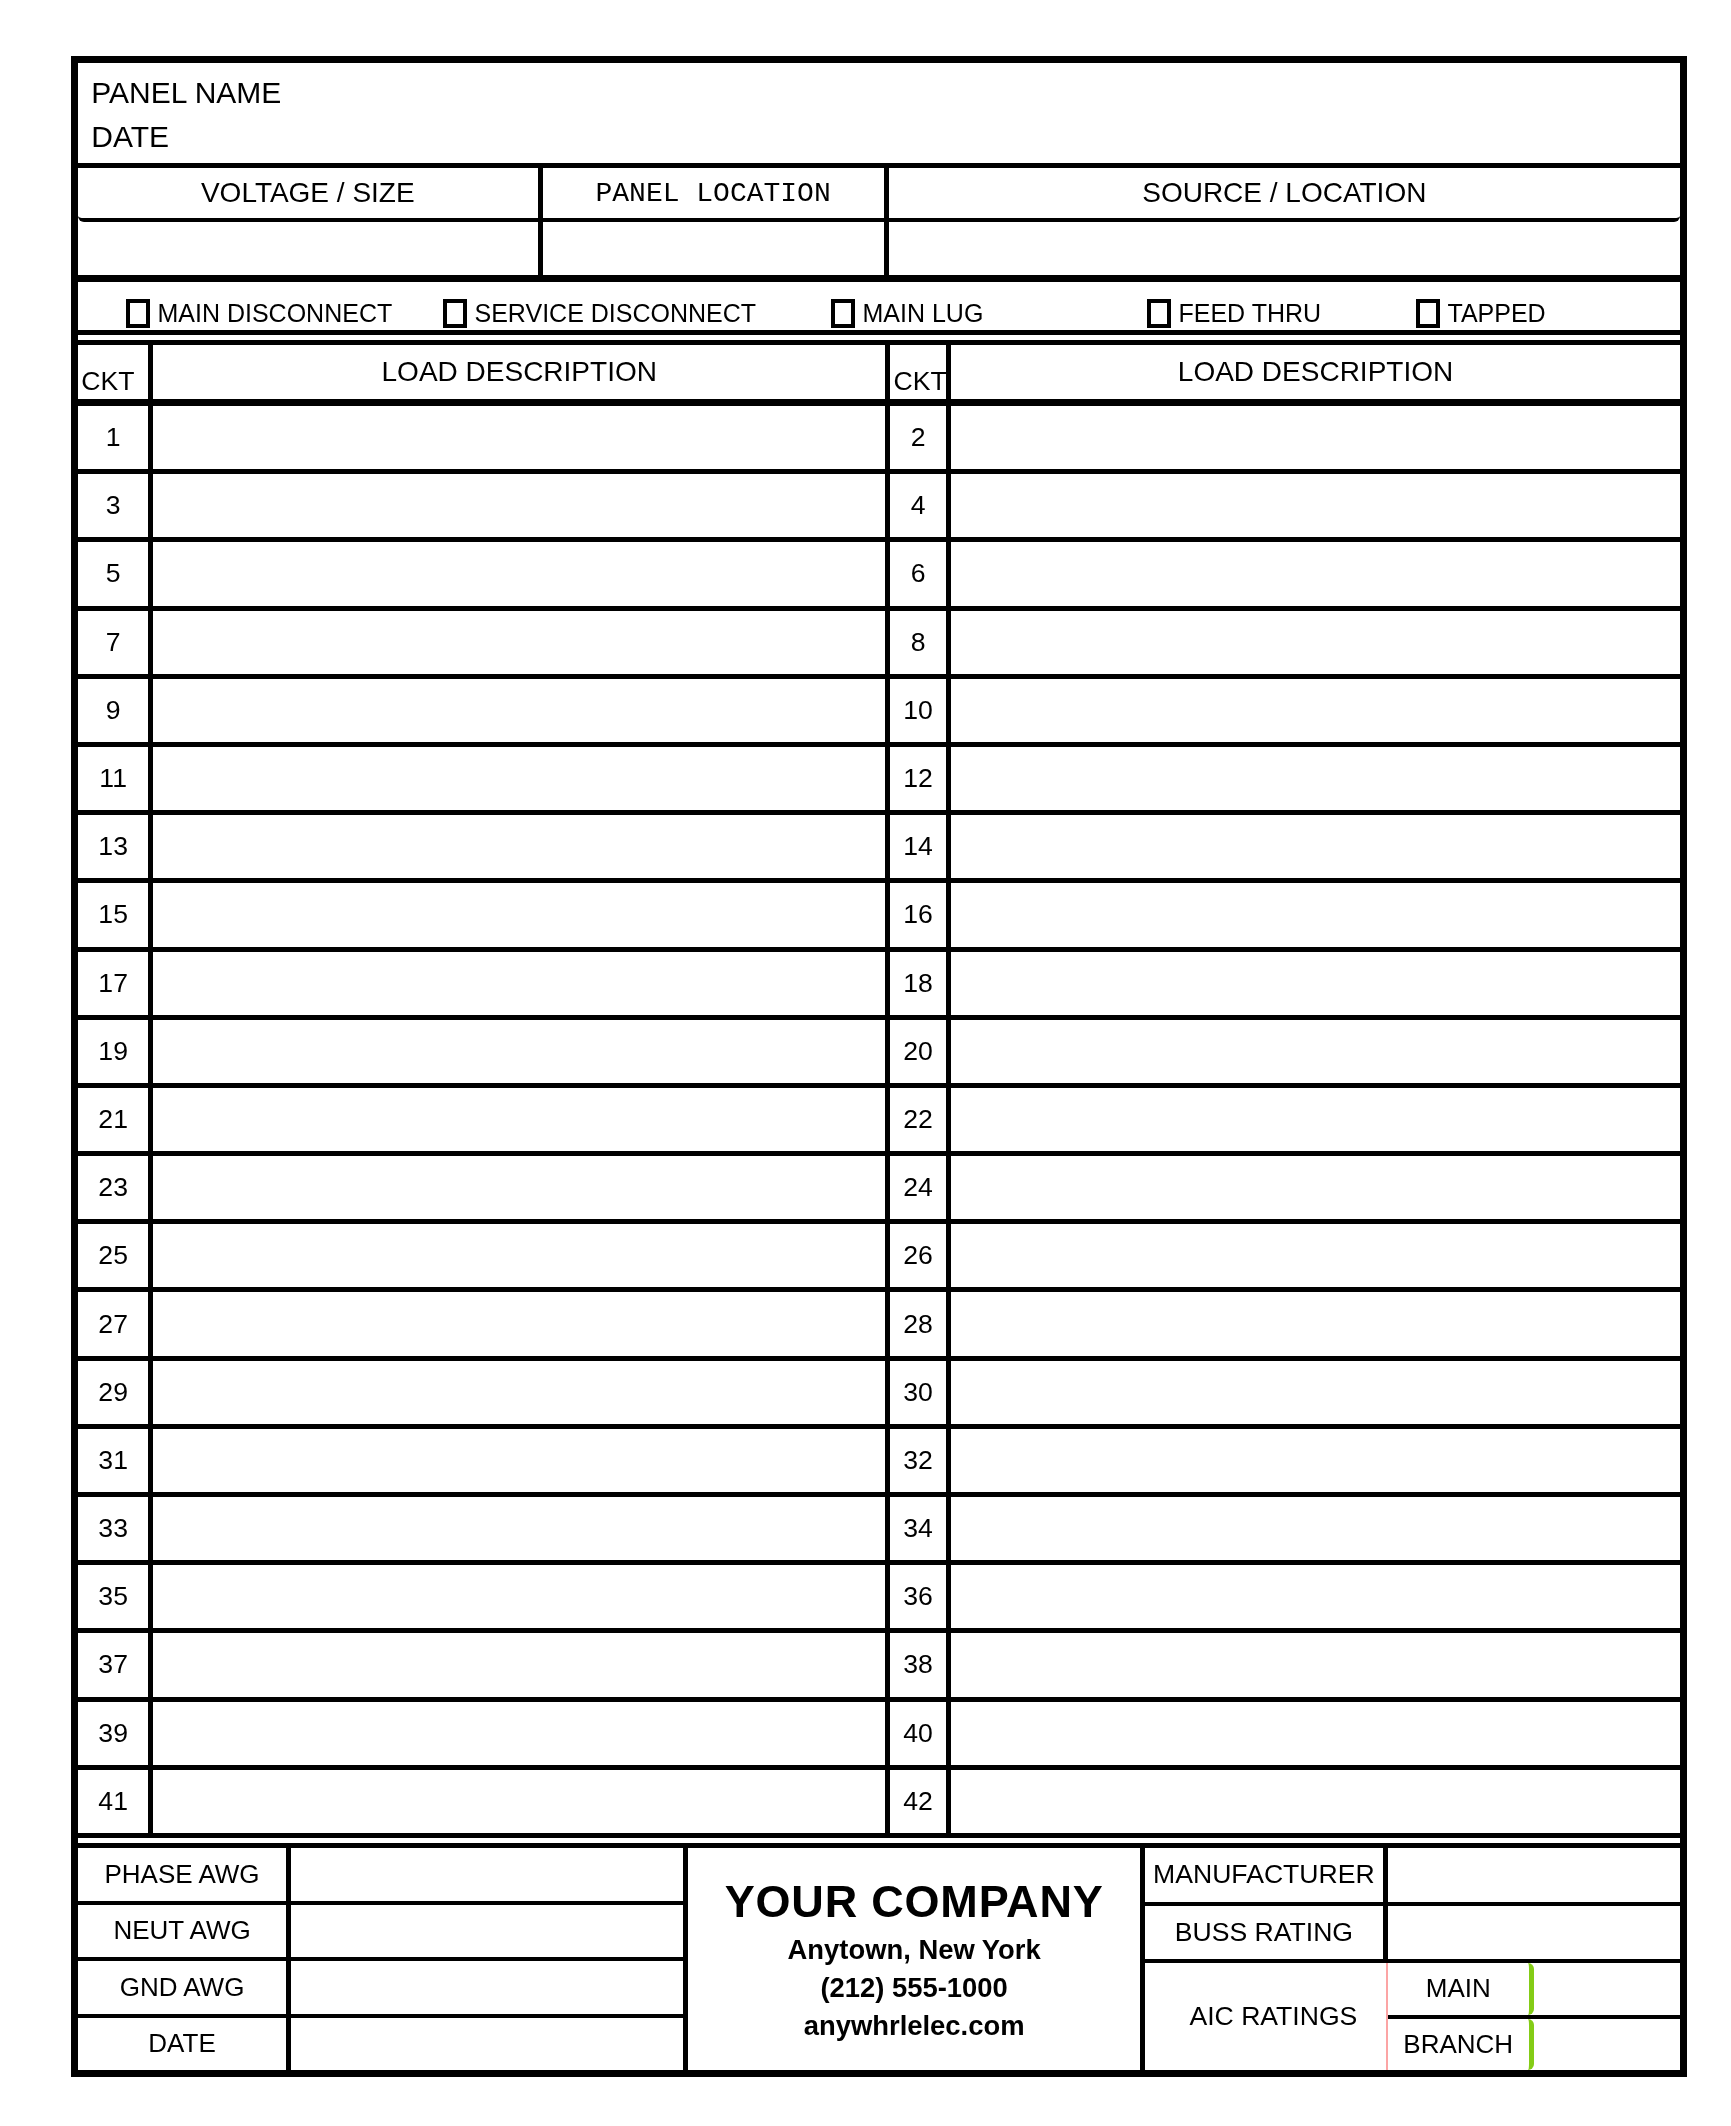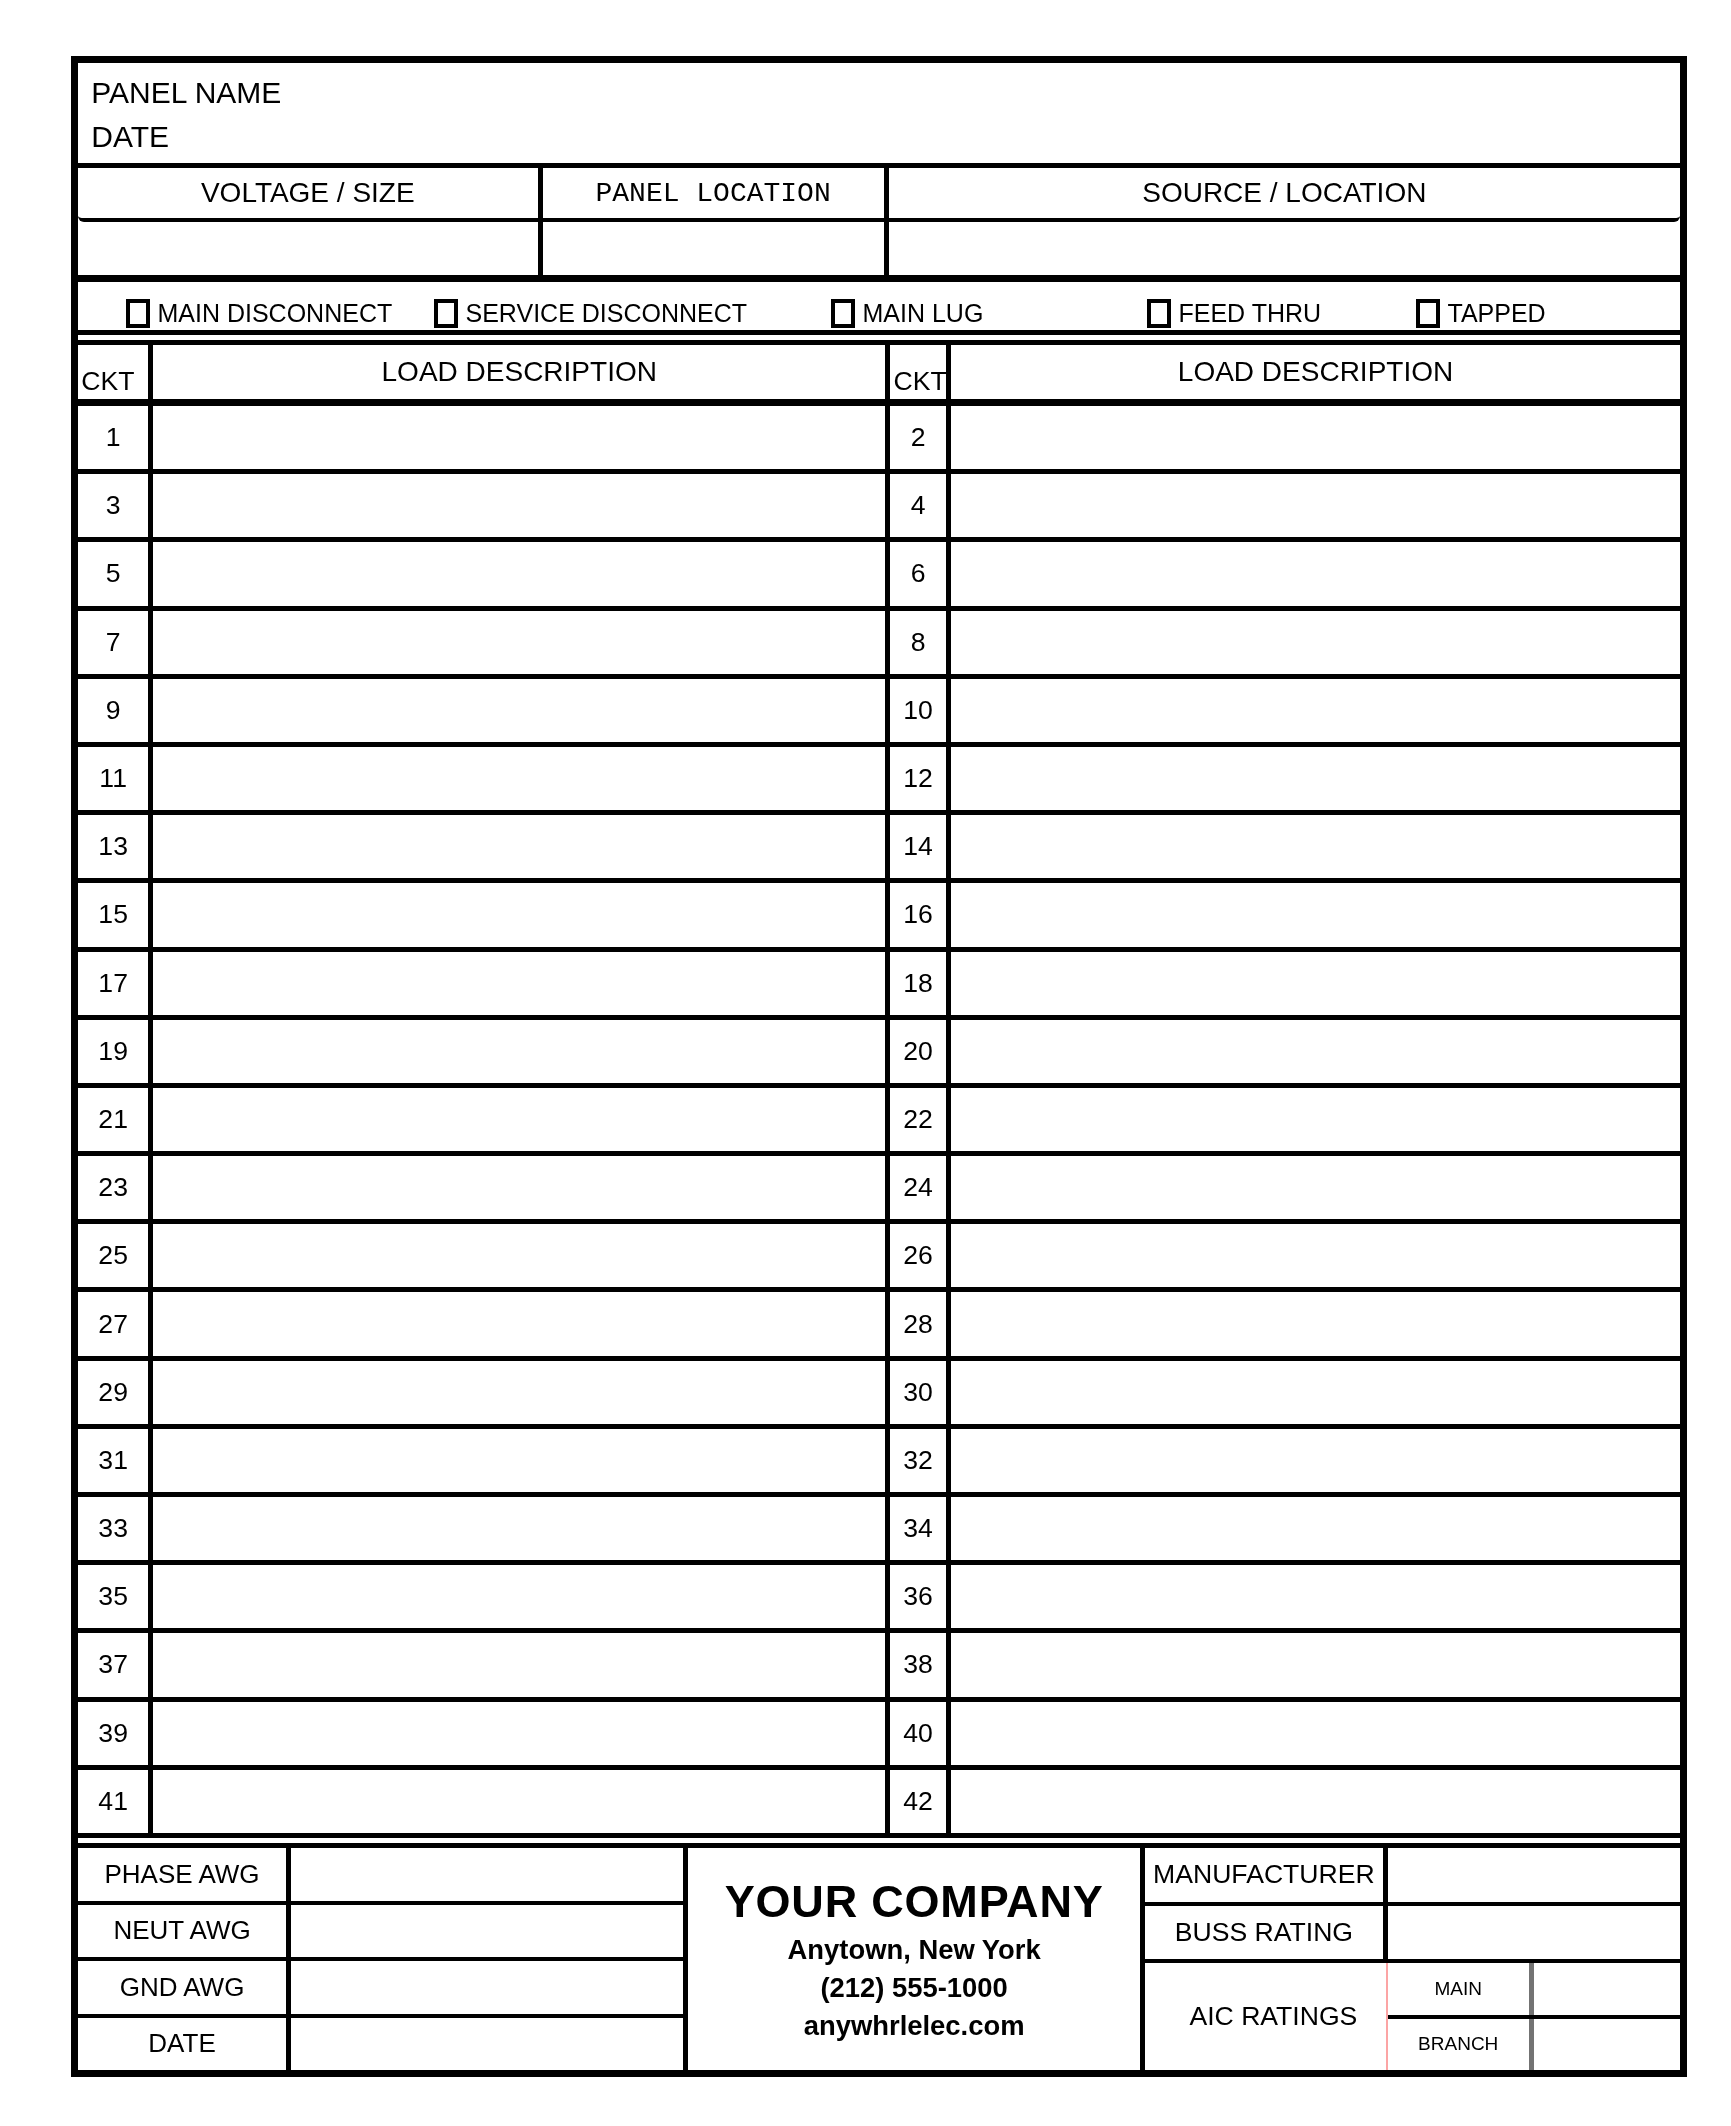--- a/index.html
+++ b/index.html
@@ -21,21 +21,21 @@
   .loc-header { flex:0 0 54px; border-bottom:4.2px solid #000;border-radius:6px; }
   .loc-values { flex:0 0 60px; border-bottom:7.5px solid #000; }
   .loc-cell { display:flex; align-items:center; justify-content:center; font-size:28px; }
   .loc-c1 { width:29.0%; border-right:5px solid #000; }
   .loc-c2 { width:21.6%; border-right:5px solid #000;font-family:Liberation Mono, monospace; }
   .loc-c3 { flex:1; }
   
   .cb-row { flex:0 0 53px; border-bottom:5.8px solid #000; position:relative; }
   .cb-item { position:absolute; top:0; height:62px; display:flex; align-items:center; gap:7.5px; }
   .cb-item:nth-child(1){ left:48px; }
-  .cb-item:nth-child(2){ left:356px; }
+  .cb-item:nth-child(2){ left:365px; }
   .cb-item:nth-child(3){ left:753px; }
   .cb-item:nth-child(4){ left:1069px; }
   .cb-item:nth-child(5){ left:1338px; }
   .cb-box { width:24px; height:29px; border:4.2px solid #000; background:#fff; }
   .cb-label { font-size:25px; white-space:nowrap; }
   .gap { flex:0 0 5px; background:#fff; }
   
   .ckt-table { flex:1 1 auto; border-top:5.8px solid #000; border-bottom:5.8px solid #000;
                display:flex; flex-direction:column; }
   .tbl-header { flex:0 0 61px; display:flex; border-bottom:7.5px solid #000; }
@@ -67,22 +67,22 @@
   .f-right-row { flex:1; display:flex; border-bottom:4.2px solid #000; }
   .f-right-label { width:45.4%; border-right:5px solid #000; display:flex;
                    align-items:center; justify-content:center; font-size:26.6px; }
   .f-right-value { flex:1; }
   .f-aic { flex:2; display:flex; }
   .f-aic-label { width:45.4%; border-right:2px solid #fca5a5; display:flex;
                  align-items:center; justify-content:center; font-size:26.6px;padding-left:16px; }
   .f-aic-rows { flex:1; display:flex; flex-direction:column; }
   .f-aic-row { flex:1; display:flex; border-bottom:4.2px solid #000; }
   .f-aic-row:last-child { border-bottom:none; }
-  .f-aic-sub-label { width:49.9%; border-right:5px solid #737373; display:flex;
-                     align-items:center; justify-content:center; font-size:19px; }
+  .f-aic-sub-label { width:49.9%; border-right:5px solid #84cc16; display:flex;
+                     align-items:center; justify-content:center; font-size:26px;border-radius:6px; }
   .f-aic-sub-value { flex:1; }
 </style>
 </head>
 <body>
 
 <div class="sheet">
 
   <div class="title-box">
     <div class="title-line">PANEL NAME</div>
     <div class="title-line">DATE</div>

